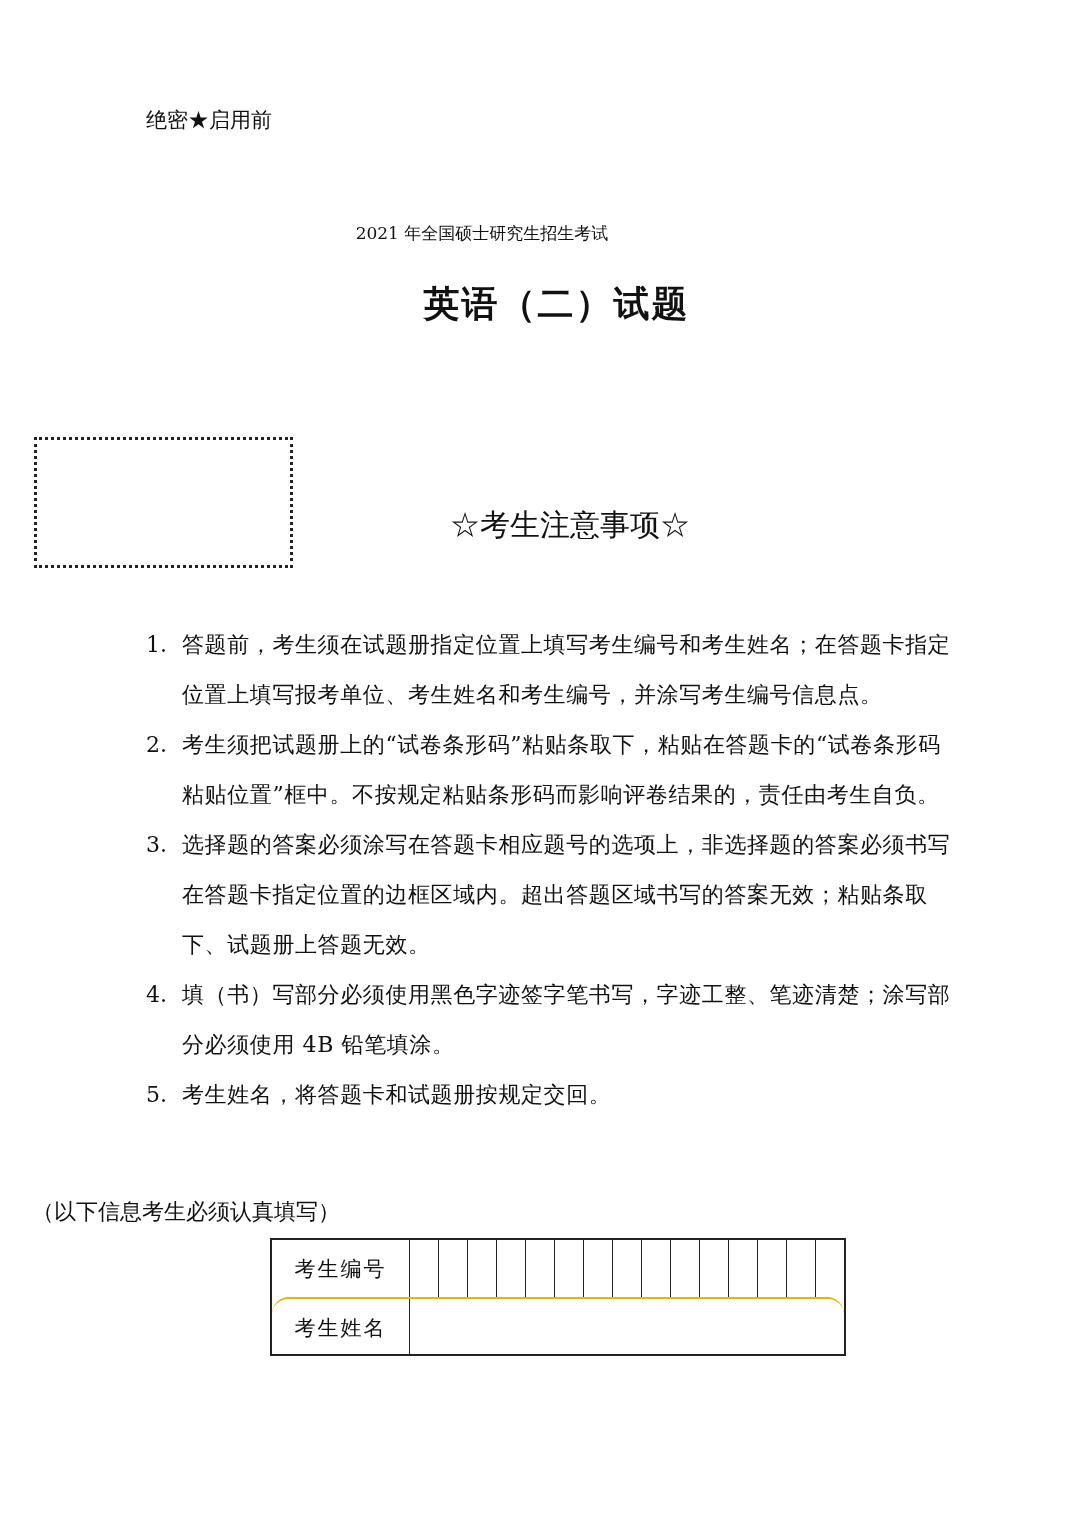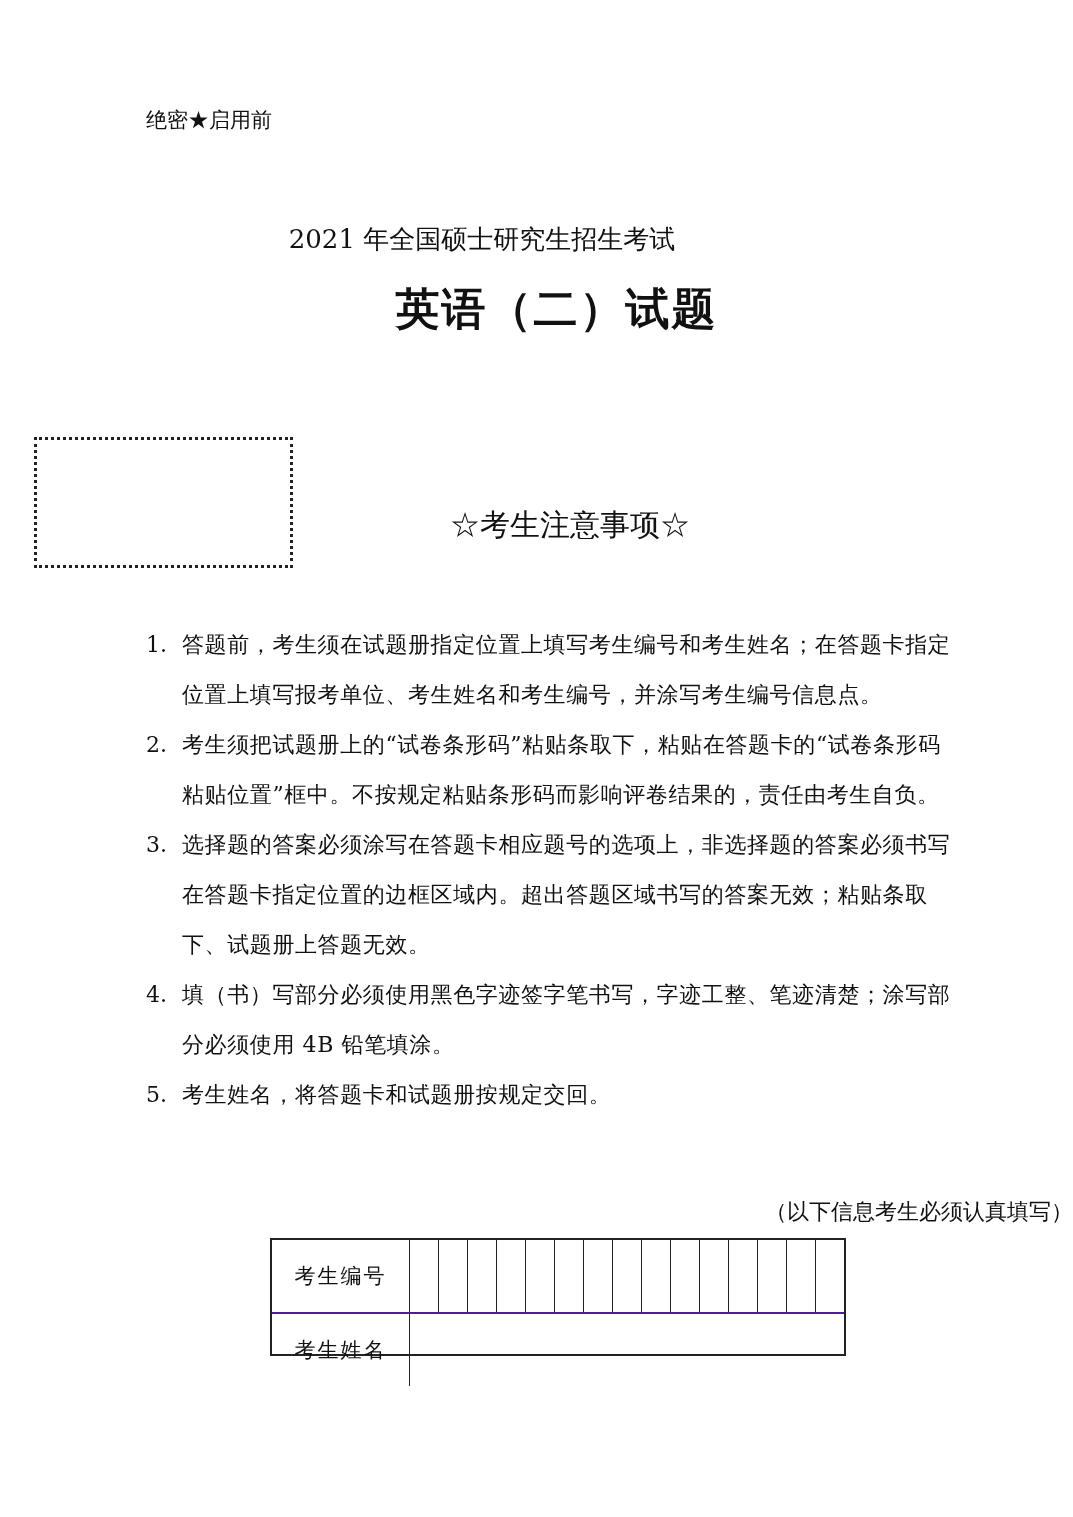--- a/index.html
+++ b/index.html
@@ -2,32 +2,32 @@
 <html><head>
   <meta charset="utf-8">
   <style>
     html, body { margin: 0; padding: 0; background: #ffffff; }
     body {
       width: 1073px; height: 1517px; position: relative; overflow: hidden;
       font-family: "DejaVu Serif", "Liberation Serif", serif; color: #111;
     }
     .abs { position: absolute; }
     .secret { left: 146px; top: 106px; font-size: 21px; letter-spacing: 0px; font-family: Liberation Serif, serif; }
-    .exam-title { left: 0; width: 924px; top: 222px; text-align: center; font-size: 26px; padding-left: 40px; box-sizing: border-box; }
-    .subject-title { left: 0; width: 1073px; top: 280px; text-align: center; font-size: 44px; font-weight: bold; padding-left: 40px; box-sizing: border-box; letter-spacing: 2px; font-family: "DejaVu Sans", sans-serif; }
+    .exam-title { left: 0; width: 924px; top: 222px; text-align: center; font-size: 17px; padding-left: 40px; box-sizing: border-box; }
+    .subject-title { left: 0; width: 1073px; top: 280px; text-align: center; font-size: 36px; font-weight: bold; padding-left: 40px; box-sizing: border-box; letter-spacing: 2px; font-family: "DejaVu Sans", sans-serif; }
     .barcode-box { left: 34px; top: 437px; width: 259px; height: 131px; border: 3px dotted #222; box-sizing: border-box; }
     .notice-heading { left: 450px; top: 505px; font-size: 30px; }
     .instructions { left: 146px; top: 620px; width: 810px; font-size: 22px; line-height: 50px; }
     .instr-item { display: flex; }
     .instr-num { width: 36px; flex: none; }
     .instr-text { flex: 1; letter-spacing: 0.6px; }
-    .fill-note { left: 0; width: 1073px; top: 1197px; text-align: right; font-size: 22px; padding-left: 56px; box-sizing: border-box; }
+    .fill-note { left: 0; width: 1073px; top: 1197px; text-align: left; font-size: 22px; padding-left: 32px; box-sizing: border-box; }
     .info-table { left: 270px; top: 1238px; width: 576px; height: 118px; border: 2px solid #222; box-sizing: border-box; }
-    .row { display: flex; height: 72px; }
-    .row + .row { border-top: 2px solid #4c1d95; text-align: right; }
+    .row { display: flex; height: 57px; border-radius: 17px; }
+    .row + .row { border-top: 2px solid #eab308; text-align: right; }
     .row-label { width: 137px; flex: none; border-right: 1px solid #222; display: flex; align-items: center; justify-content: center; font-size: 21px; letter-spacing: 2px; }
     .cells { flex: 1; display: flex; }
     .cell { flex: 1; border-right: 1px solid #222; }
     .cell:last-child { border-right: none; }
     .name-field { flex: 1; }
   </style>
 </head>
 <body>
 
 <div class="abs secret">绝密★启用前</div>

